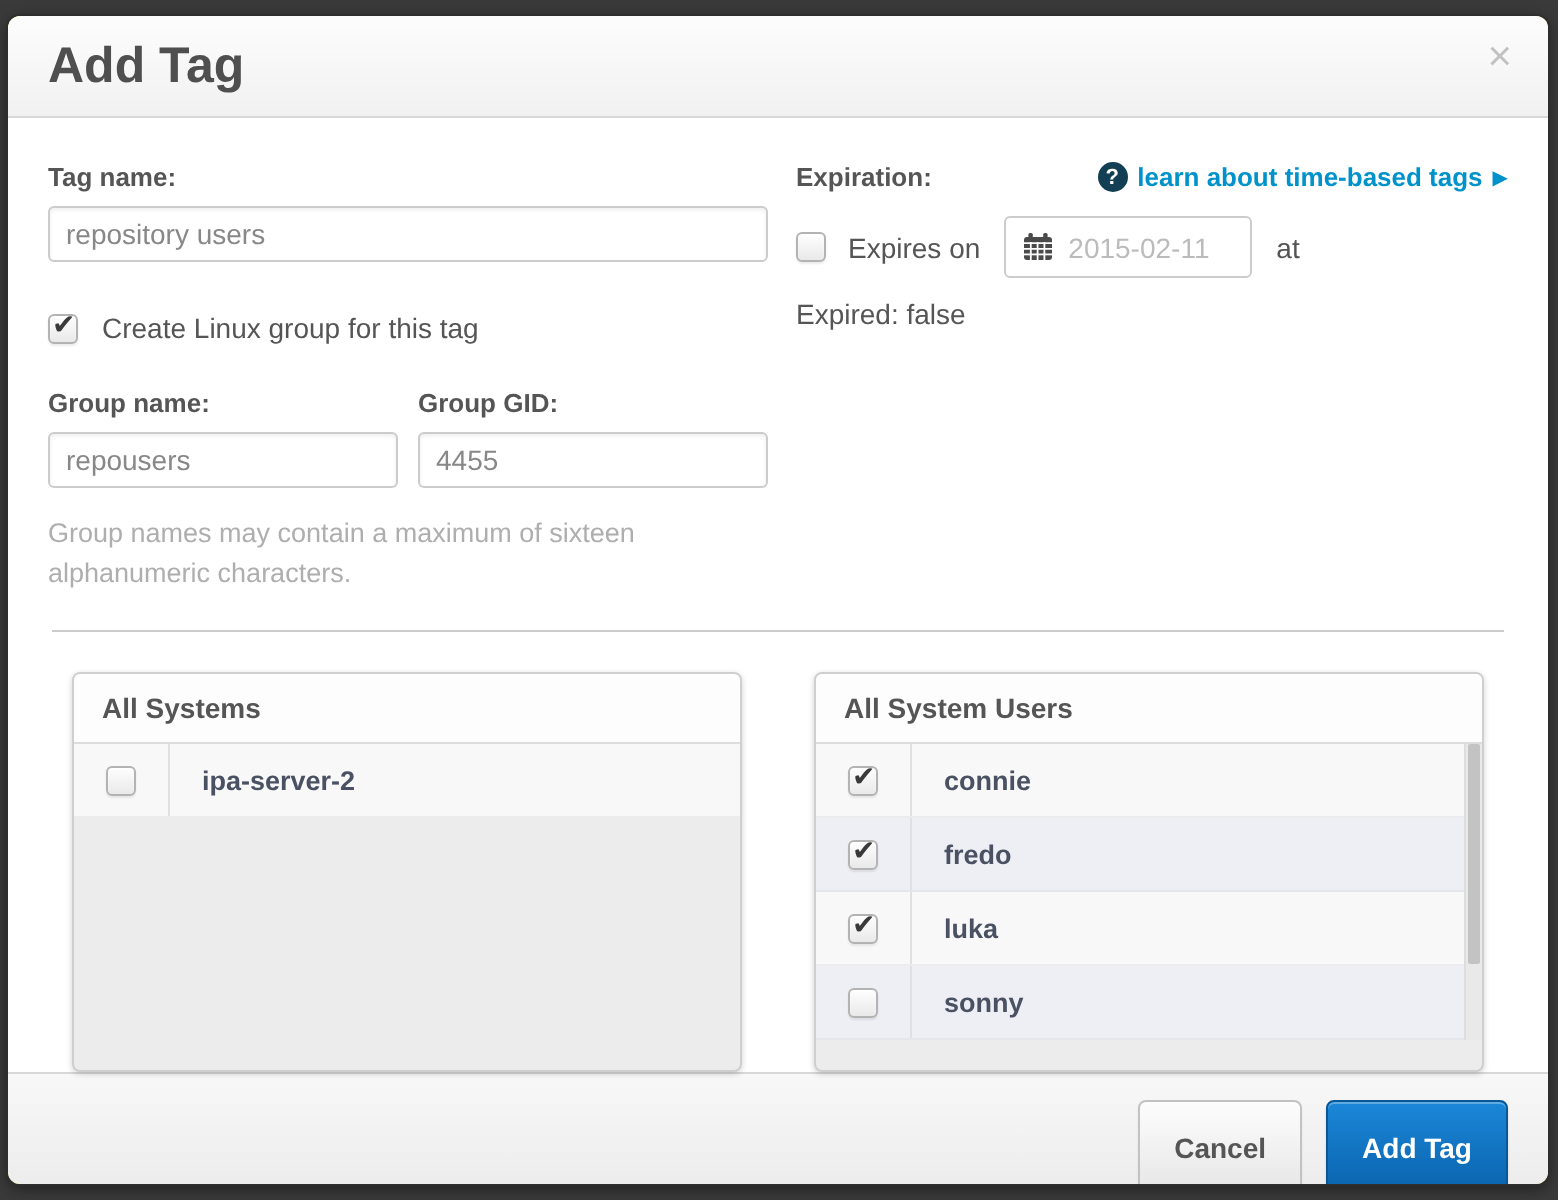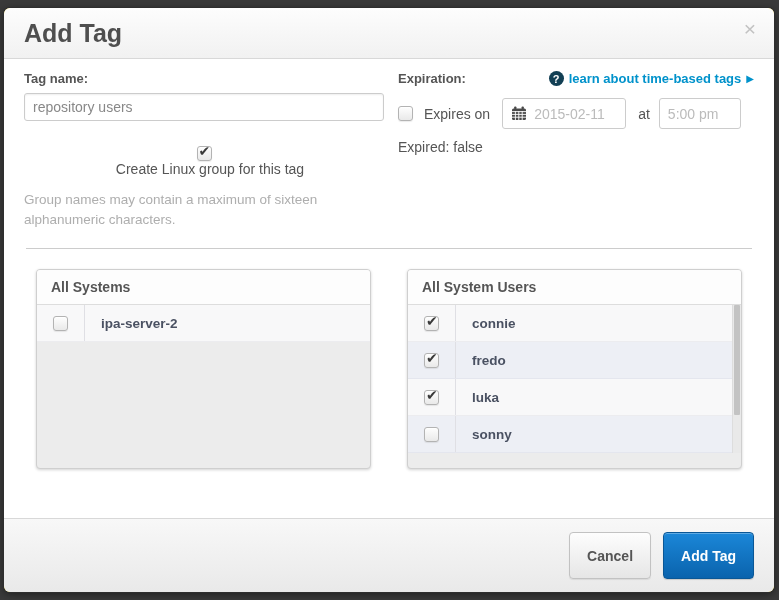--- a/index.html
+++ b/index.html
@@ -23,34 +23,34 @@
     background: linear-gradient(#fdfdfd, #f1f1f1);
     border-bottom: 1px solid #d8d8d8;
   }
   .modal-title { font-size: 25px; font-weight: 700; color: #4f4f4f; }
   .close-x {
     position: absolute; top: 10px; right: 18px;
     font-size: 21px; color: #c2c2c2; font-weight: 400;
     cursor: pointer; line-height: 1;
   }
   
-  .modal-body { flex: 1 1 auto; padding: 12px 20px 0; background: #fff; }
+  .modal-body { flex: 1 1 auto; padding: 22px 20px 0; background: #fff; }
   .form-top { display: flex; }
   .col-left { width: 360px; flex: 0 0 auto; }
   .col-right { flex: 1 1 auto; margin-left: 14px; }
 
   .field-label { font-size: 13px; font-weight: 700; color: #555; margin-bottom: 7px; }
   .text-input {
     height: 28px; border: 1px solid #ccc; border-radius: 3px;
     padding: 0 8px; font-size: 14px; color: #888;
     font-family: "Liberation Sans", sans-serif;
     box-shadow: inset 0 1px 2px rgba(0,0,0,.07);
     background: #fff; width: 100%; outline: none;
   }
-  .checkbox-row { display: flex; align-items: center; margin-top: 25px; flex-direction: column; }
+  .checkbox-row { display: flex; align-items: center; margin-top: 25px; }
   .cb {
     display: inline-block; width: 15px; height: 15px; flex: 0 0 auto;
     border: 1px solid #b3b3b3; border-radius: 3px;
     background: linear-gradient(#fefefe, #e9e9e9);
     box-shadow: inset 0 1px 1px rgba(255,255,255,.8), 0 1px 1px rgba(0,0,0,.08);
     position: relative; cursor: pointer;
   }
   .cb.checked::after {
     content: "\2714";
     position: absolute; left: 1px; top: -4px;
@@ -153,20 +153,30 @@
     <div class="form-top">
       <div class="col-left">
         <div class="field-label">Tag name:</div>
         <input class="text-input" type="text" value="repository users" style="">
 
         <div class="checkbox-row">
           <span class="cb checked"></span>
           <span class="cb-label">Create Linux group for this tag</span>
         </div>
 
+        <div class="group-fields">
+          <div class="group-field">
+            <div class="field-label">Group name:</div>
+            <input class="text-input" type="text" value="repousers" style="">
+          </div>
+          <div class="group-field">
+            <div class="field-label">Group GID:</div>
+            <input class="text-input" type="text" value="4455" style="">
+          </div>
+        </div>
 
         <div class="help-text">Group names may contain a maximum of sixteen alphanumeric characters.</div>
       </div>
 
       <div class="col-right">
         <div class="exp-header">
           <div class="field-label" style="margin-bottom:0">Expiration:</div>
           <a class="learn-link">
             <span class="q-icon">?</span>
             <span class="learn-text">learn about time-based tags</span>
@@ -187,23 +197,20 @@
                 <line x1="1" y1="8.4" x2="15" y2="8.4"></line>
                 <line x1="1" y1="11.2" x2="15" y2="11.2"></line>
                 <line x1="4.4" y1="5" x2="4.4" y2="14"></line>
                 <line x1="7.8" y1="5" x2="7.8" y2="14"></line>
                 <line x1="11.2" y1="5" x2="11.2" y2="14"></line>
               </g>
             </svg>
             <span class="date-text">2015-02-11</span>
           </div>
           <span class="at-label">at</span>
-          <div class="time-box">
-            <span>5:00 pm</span>
-          </div>
         </div>
 
         <div class="expired-text">Expired: false</div>
       </div>
     </div>
 
     <hr class="divider">
 
     <div class="cards-row">
       <div class="card">

